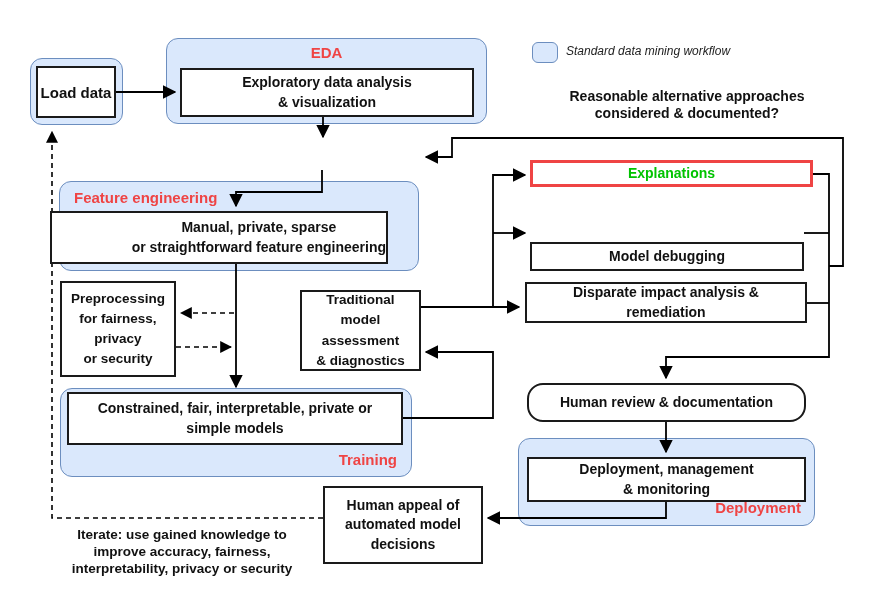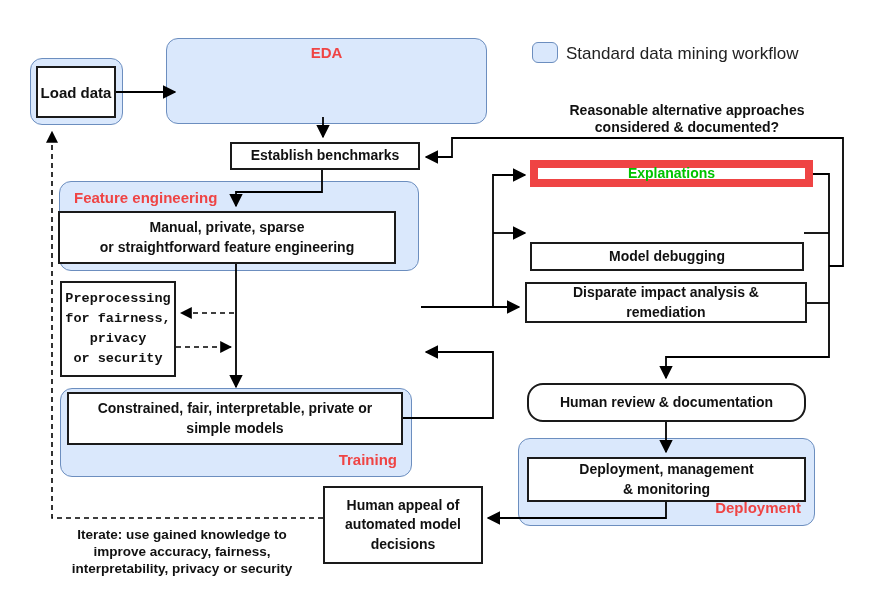--- a/index.html
+++ b/index.html
@@ -12,64 +12,64 @@
     border-radius:12px;box-sizing:border-box;
   }
   #wires{position:absolute;left:0;top:0;z-index:2;}
   .node{
     position:absolute;background:#ffffff;border:2px solid #1a1a1a;
     box-sizing:border-box;display:flex;align-items:center;justify-content:center;
     z-index:3;text-align:center;font-weight:bold;font-size:14px;line-height:1.4;
   }
   .node .txt{white-space:pre-line;}
   .small{font-size:13.5px;line-height:1.5;}
-  .green-node{border:8px solid #ef4444;color:#00c300;}
+  .green-node{border:3px solid #ef4444;color:#00c300;}
   .container-title{
     position:absolute;font-weight:bold;font-size:15px;z-index:3;color:#ef4444;
     white-space:nowrap;
   }
   .free-text{
     position:absolute;font-weight:bold;font-size:14px;line-height:1.22;
     text-align:center;z-index:3;white-space:pre-line;color:#111;
   }
   #load-container{left:30px;top:58px;width:93px;height:67px;}
   #eda-container{left:166px;top:38px;width:321px;height:86px;}
   #fe-container{left:59px;top:181px;width:360px;height:90px;}
   #training-container{left:60px;top:388px;width:352px;height:89px;}
   #deployment-container{left:518px;top:438px;width:297px;height:88px;}
 
   #load-box{left:36px;top:66px;width:80px;height:52px;font-size:15px;}
   #eda-box{left:180px;top:68px;width:294px;height:49px;}
   #establish-box{left:230px;top:142px;width:190px;height:28px;}
-  #fe-box{left:58px;top:211px;width:338px;height:53px;}
-  #preprocessing-box{left:60px;top:281px;width:116px;height:96px;font-family:Liberation Mono, monospace;}
+  #fe-box{left:50px;top:211px;width:338px;height:53px;justify-content:flex-end;}
+  #preprocessing-box{left:60px;top:281px;width:116px;height:96px;}
   #traditional-box{left:300px;top:290px;width:121px;height:81px;}
   #explanations-box{left:530px;top:160px;width:283px;height:27px;}
   #debugging-box{left:530px;top:218px;width:274px;height:29px;margin-top:24px;}
   #disparate-box{left:525px;top:282px;width:282px;height:41px;}
   #constrained-box{left:67px;top:392px;width:336px;height:53px;}
   #human-review-box{left:527px;top:383px;width:279px;height:39px;border-radius:16px;}
   #deployment-box{left:527px;top:457px;width:279px;height:45px;}
   #appeal-box{left:323px;top:486px;width:160px;height:78px;}
 
   #eda-title{left:166px;top:44px;width:321px;text-align:center;}
   #fe-title{left:74px;top:189px;}
   #training-title{left:240px;top:451px;width:157px;text-align:right;}
   #deployment-title{left:640px;top:499px;width:161px;text-align:right;}
 
   #legend-swatch{
     position:absolute;left:532px;top:42px;width:26px;height:21px;
     background:#dae8fc;border:1.5px solid #6c8ebf;border-radius:6px;
     box-sizing:border-box;z-index:3;
   }
   #legend-label{
-    position:absolute;left:566px;top:44px;font-size:17px;font-weight:normal;
-    color:#222;z-index:3;white-space:nowrap;
-  }
-  #question-text{left:542px;top:102px;width:290px;}
+    position:absolute;left:566px;top:44px;font-size:12px;font-weight:normal;
+    color:#222;z-index:3;white-space:nowrap;font-style:italic;
+  }
+  #question-text{left:542px;top:88px;width:290px;}
   #iterate-note{left:56px;top:526px;width:252px;font-size:13.5px;line-height:1.26;}
 </style>
 </head>
 <body>
 
 <div id="canvas">
 
   <div class="blue-container" id="load-container"></div>
   <div class="blue-container" id="eda-container"></div>
   <div class="blue-container" id="fe-container"></div>
@@ -117,38 +117,45 @@
 
       <path d="M323,518 H52 V132" marker-end="url(#arr)"></path>
     </g>
   </svg>
 
   <div class="node" id="load-box">
     <span class="txt">Load data</span>
   </div>
 
   <div class="container-title" id="eda-title">EDA</div>
-
-  <div class="node" id="establish-box">
-    <span class="txt">Establish benchmarks</span>
-  </div>
+  <div class="node" id="eda-box">
+    <span class="txt">Exploratory data analysis
+&amp; visualization</span>
+  </div>
+
 
   <div class="container-title" id="fe-title">Feature engineering</div>
   <div class="node" id="fe-box">
     <span class="txt">Manual, private, sparse
 or straightforward feature engineering</span>
   </div>
 
   <div class="node small" id="preprocessing-box">
     <span class="txt">Preprocessing
 for fairness,
 privacy
 or security</span>
   </div>
 
+  <div class="node small" id="traditional-box">
+    <span class="txt">Traditional
+model
+assessment
+&amp; diagnostics</span>
+  </div>
 
   <div class="node green-node" id="explanations-box">
     <span class="txt">Explanations</span>
   </div>
 
   <div class="node" id="debugging-box">
     <span class="txt">Model debugging</span>
   </div>
 
   <div class="node" id="disparate-box">

